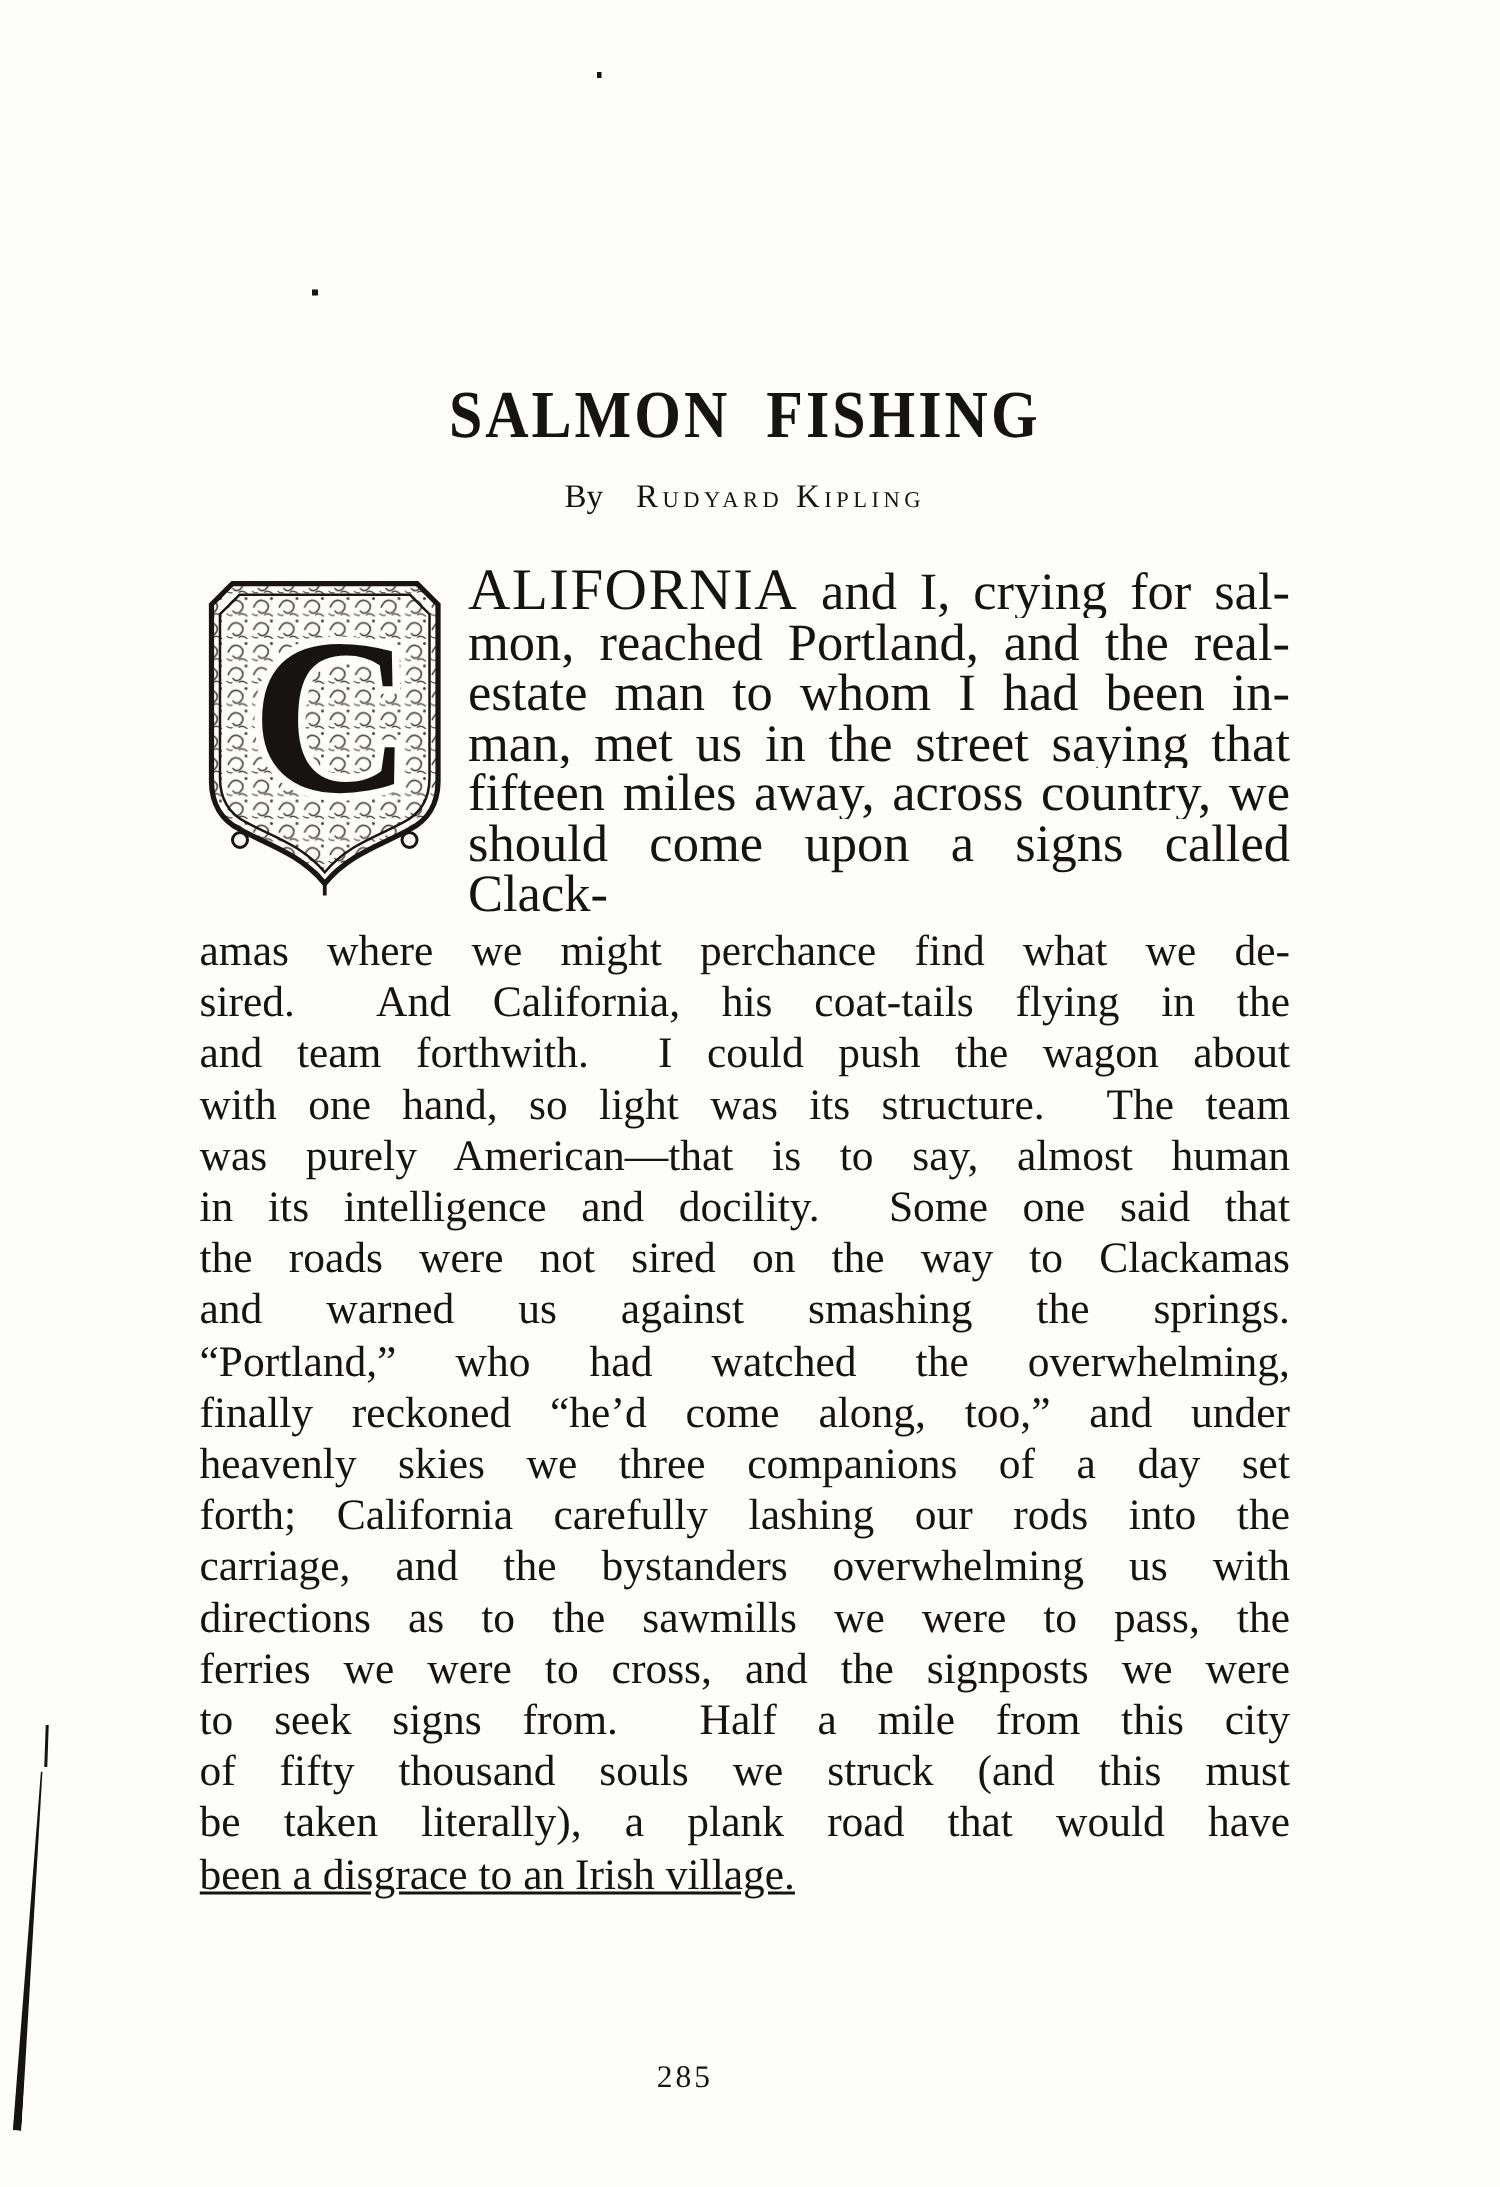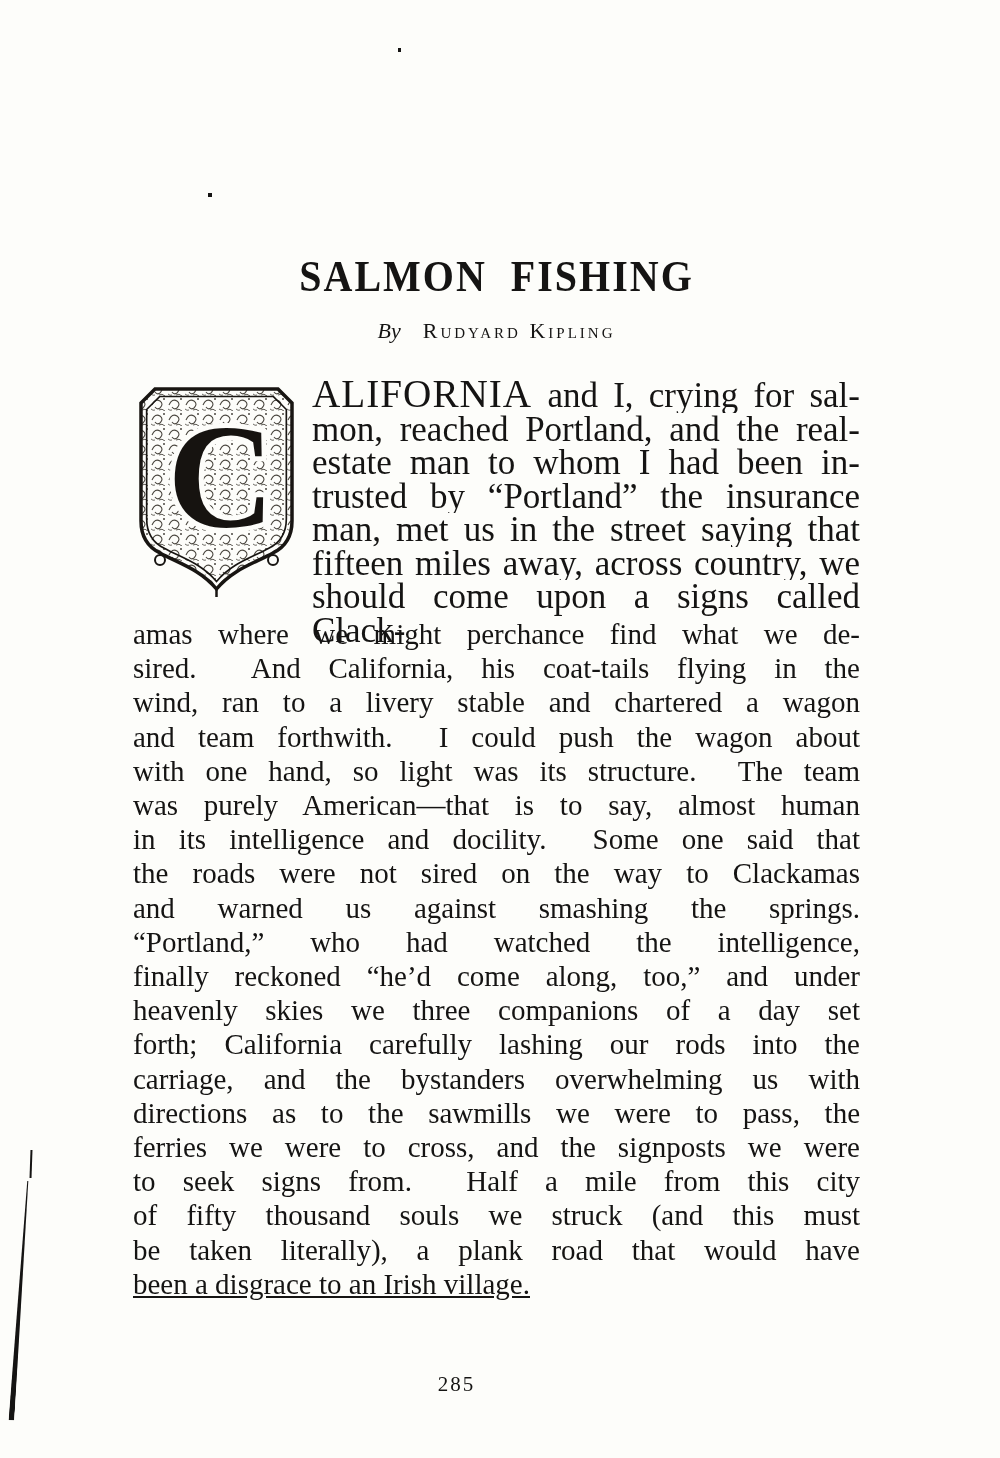--- a/index.html
+++ b/index.html
@@ -28,21 +28,21 @@
     word-spacing: 12px;
     transform: scaleY(1.12);
     transform-origin: center top;
     white-space: nowrap;
   }
   .byline {
     top: 318px;
     text-align: center;
     font-size: 22px;
   }
-  .byline .by { font-style: italic; margin-right: 22px; }
+  .byline .by { margin-right: 22px; }
   .byline .author {
     font-variant: small-caps;
     letter-spacing: 3px;
   }
 
   .opening {
     top: 381px;
     display: flex;
     align-items: flex-start;
   }
@@ -139,38 +139,36 @@
         <path d="M 83.5 208 L 83.5 216" stroke="#181512" stroke-width="2.5"></path>
 
         <text x="88" y="146" text-anchor="middle" font-family="Liberation Serif, serif" font-weight="bold" font-size="148" fill="none" stroke="#fdfdfa" stroke-width="10">C</text>
         <text x="88" y="146" text-anchor="middle" font-family="Liberation Serif, serif" font-weight="bold" font-size="148" fill="#161310">C</text>
       </svg>
     </div>
     <div class="opening-text">
         <div class="tline"><span class="lead-word">ALIFORNIA</span> and I, crying for sal-</div>
         <div class="tline">mon, reached Portland, and the real-</div>
         <div class="tline">estate man to whom I had been in-</div>
-        <div class="tline">trusted by “Portland” the insurance</div>
         <div class="tline">man, met us in the street saying that</div>
         <div class="tline">fifteen miles away, across country, we</div>
         <div class="tline">should come upon a signs called Clack-</div>
       </div>
   </div>
 
   <div class="textcol bodytext" style="position:absolute;">
       <div class="tline">amas where we might perchance find what we de-</div>
       <div class="tline">sired.  And California, his coat-tails flying in the</div>
-      <div class="tline">wind, ran to a livery stable and chartered a wagon</div>
       <div class="tline">and team forthwith.  I could push the wagon about</div>
       <div class="tline">with one hand, so light was its structure.  The team</div>
       <div class="tline">was purely American—that is to say, almost human</div>
       <div class="tline">in its intelligence and docility.  Some one said that</div>
       <div class="tline">the roads were not sired on the way to Clackamas</div>
       <div class="tline">and warned us against smashing the springs.</div>
-      <div class="tline">“Portland,” who had watched the intelligence,</div>
+      <div class="tline">“Portland,” who had watched the overwhelming,</div>
       <div class="tline">finally reckoned “he’d come along, too,” and under</div>
       <div class="tline">heavenly skies we three companions of a day set</div>
       <div class="tline">forth; California carefully lashing our rods into the</div>
       <div class="tline">carriage, and the bystanders overwhelming us with</div>
       <div class="tline">directions as to the sawmills we were to pass, the</div>
       <div class="tline">ferries we were to cross, and the signposts we were</div>
       <div class="tline">to seek signs from.  Half a mile from this city</div>
       <div class="tline">of fifty thousand souls we struck (and this must</div>
       <div class="tline">be taken literally), a plank road that would have</div>
       <div class="tline rag">been a disgrace to an Irish village.</div>

